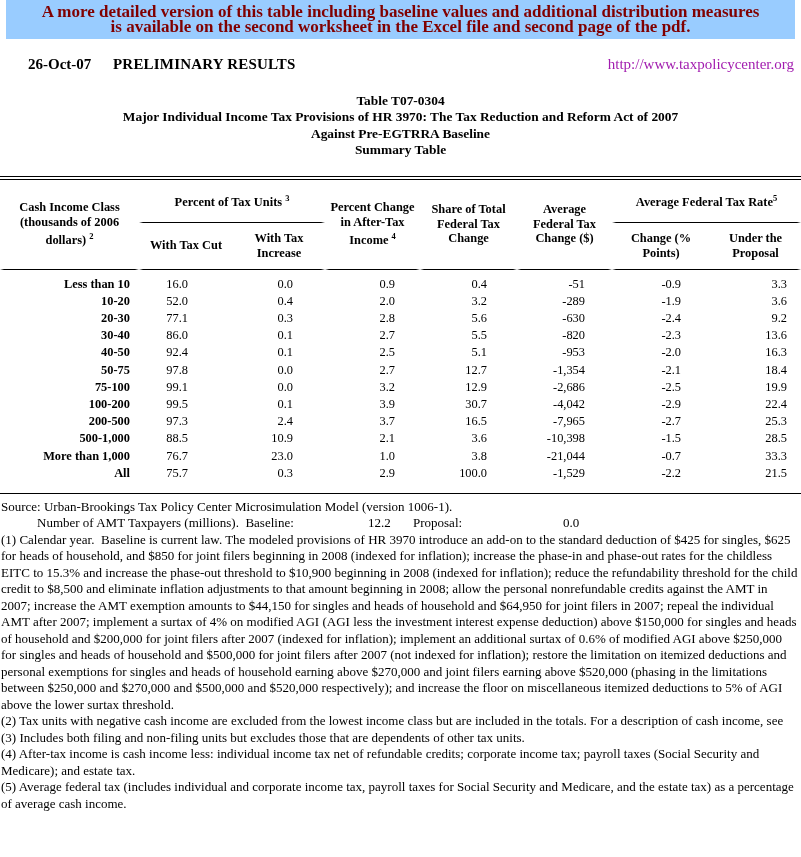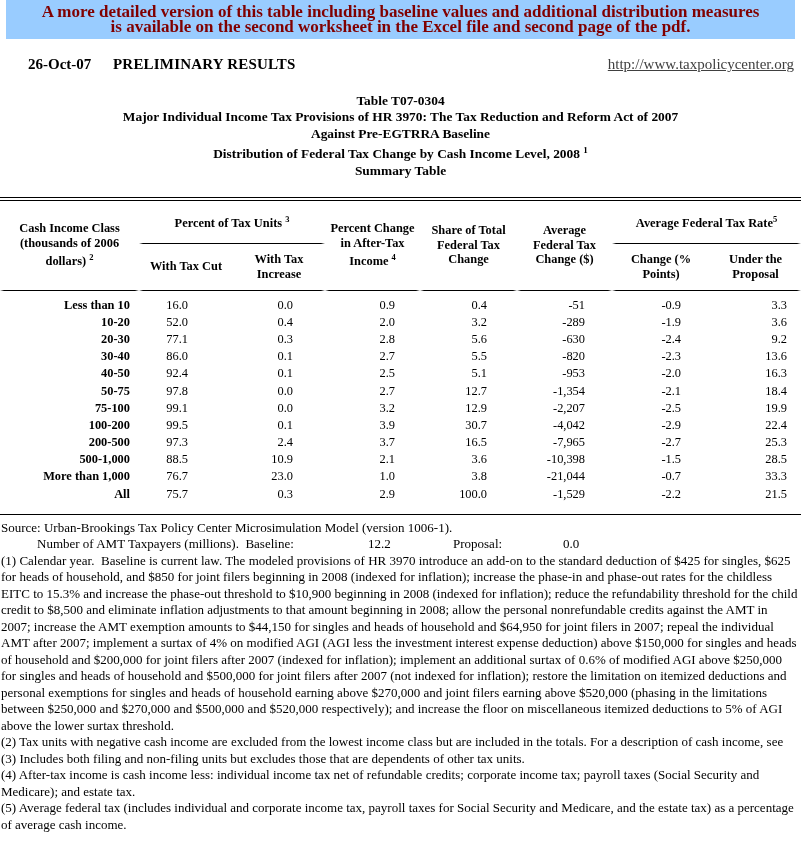--- a/index.html
+++ b/index.html
@@ -10,21 +10,21 @@
   }
   .banner{
     margin:0 6px;background:#99CCFF;color:#800000;
     font-weight:bold;text-align:center;
     font-size:17px;line-height:15px;padding:4px 4px 5px;
   }
   .info-row{position:relative;height:16px;margin-top:17px;font-size:15px;}
   .info-date{position:absolute;left:28px;font-weight:bold;}
   .info-status{position:absolute;left:113px;font-weight:bold;letter-spacing:.2px;}
   .info-link{position:absolute;right:7px;}
-  a.link{color:#404040;text-decoration:underline;cursor:pointer;}
+  a.link{color:#a21caf;cursor:pointer;}
   .titles{margin-top:21px;text-align:center;font-weight:bold;font-size:13.4px;line-height:16.4px;}
   .titles sup{font-size:9px;}
   .table-wrap{margin-top:17px;border-top:1px solid #000;padding-top:2px;border-bottom:1px solid #000;}
   .table-inner{border-top:1px solid #000;padding-bottom:11px;}
   table{width:801px;border-collapse:separate;border-spacing:0;table-layout:fixed;font-size:12.4px;}
   th,td{padding:0;}
   th{font-weight:bold;vertical-align:middle;text-align:center;line-height:14.5px;}
   th sup{font-size:8.5px;}
   th.hcell{padding:2px 5px;}
   th.group{height:38px;}
@@ -32,41 +32,40 @@
   td.rule{height:0;border-bottom:1px solid #000;border-left:4px solid transparent;border-right:4px solid transparent;}
   tbody td{height:17.2px;text-align:right;vertical-align:middle;}
   tbody tr:first-child td{padding-top:6px;}
   td.row-label{font-weight:bold;padding-right:9px;}
   .c2{padding-right:45px;} .c3{padding-right:32px;} .c4{padding-right:25px;}
   .c5{padding-right:30px;} .c6{padding-right:27px;} .c7{padding-right:29px;} .c8{padding-right:14px;}
   .footnotes{width:799px;margin:5px 0 0 1px;font-size:13px;line-height:16.5px;}
   .footnotes p{margin:0;}
   .amt-line{position:relative;height:16.5px;}
   .amt-line span{position:absolute;top:0;white-space:nowrap;}
-  .amt-label{left:0;margin-left:36px;} .amt-baseline-value{left:367px;} .amt-proposal-label{left:452px;} .amt-proposal-value{left:562px;}
+  .amt-label{left:0;margin-left:36px;} .amt-baseline-value{left:367px;} .amt-proposal-label{left:412px;} .amt-proposal-value{left:562px;}
 </style>
 </head>
 <body>
 
 <div class="banner">
   <div>A more detailed version of this table including baseline values and additional distribution measures</div>
   <div>is available on the second worksheet in the Excel file and second page of the pdf.</div>
 </div>
 
 <div class="info-row">
   <span class="info-date">26-Oct-07</span>
   <span class="info-status">PRELIMINARY RESULTS</span>
   <span class="info-link"><a class="link">http://www.taxpolicycenter.org</a></span>
 </div>
 
 <div class="titles">
   <div>Table T07-0304</div>
   <div>Major Individual Income Tax Provisions of HR 3970: The Tax Reduction and Reform Act of 2007</div>
   <div>Against Pre-EGTRRA Baseline</div>
-  <div><span>Distribution of Federal Tax Change by Cash Income Level, 2008 </span><sup>1</sup></div>
   <div>Summary Table</div>
 </div>
 
 <div class="table-wrap">
   <div class="table-inner">
     <table>
       <colgroup>
         <col style="width:139px">
           <col style="width:94px">
           <col style="width:92px">
@@ -164,21 +163,21 @@
             <td class="c6">-1,354</td>
             <td class="c7">-2.1</td>
             <td class="c8">18.4</td>
           </tr>
           <tr>
             <td class="row-label">75-100</td>
             <td class="c2">99.1</td>
             <td class="c3">0.0</td>
             <td class="c4">3.2</td>
             <td class="c5">12.9</td>
-            <td class="c6">-2,207</td>
+            <td class="c6">-2,686</td>
             <td class="c7">-2.5</td>
             <td class="c8">19.9</td>
           </tr>
           <tr>
             <td class="row-label">100-200</td>
             <td class="c2">99.5</td>
             <td class="c3">0.1</td>
             <td class="c4">3.9</td>
             <td class="c5">30.7</td>
             <td class="c6">-4,042</td>

